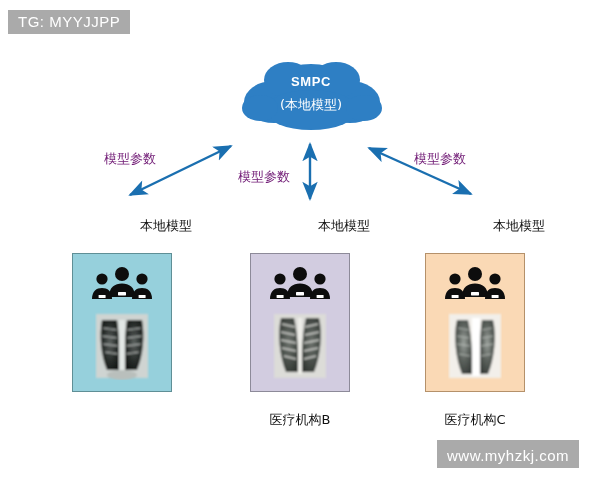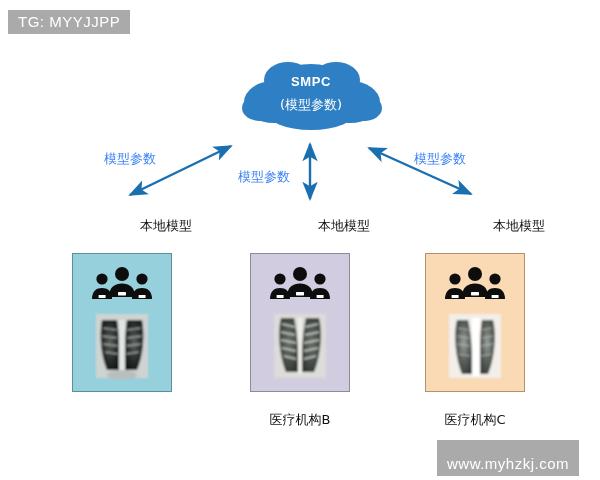--- a/index.html
+++ b/index.html
@@ -32,21 +32,21 @@
   }
   #wm-top {
     left: 8px;
     top: 10px;
     padding: 3px 10px 4px 10px;
     font-size: 15px;
   }
   #wm-bottom {
     left: 437px;
     top: 440px;
-    padding: 15px 10px 4px 10px;
+    padding: 7px 10px 4px 10px;
     font-size: 15px;
   }
 
   
   #cloud-wrap {
     position: absolute;
     left: 236px;
     top: 58px;
     width: 150px;
     height: 78px;
@@ -83,21 +83,21 @@
     width: 600px;
     height: 480px;
     pointer-events: none;
   }
 
   
   .arrow-label {
     position: absolute;
     font-family: "DejaVu Sans", sans-serif;
     font-size: 13px;
-    color: #3b82f6;
+    color: #701a75;
     white-space: nowrap;
   }
   #label-left   { left: 104px; top: 150px; }
   #label-center { left: 238px; top: 168px; }
   #label-right  { left: 414px; top: 150px; }
 
   
   .local-label {
     position: absolute;
     top: 217px;
@@ -159,21 +159,21 @@
         <ellipse cx="38" cy="44" rx="30" ry="21"></ellipse>
         <ellipse cx="114" cy="44" rx="30" ry="21"></ellipse>
         <ellipse cx="52" cy="22" rx="24" ry="18"></ellipse>
         <ellipse cx="100" cy="22" rx="24" ry="18"></ellipse>
         <ellipse cx="75" cy="52" rx="46" ry="20"></ellipse>
         <ellipse cx="24" cy="50" rx="18" ry="13"></ellipse>
         <ellipse cx="128" cy="50" rx="18" ry="13"></ellipse>
       </g>
     </svg>
     <div class="cloud-text" id="cloud-title">SMPC</div>
-    <div class="cloud-text" id="cloud-sub">(模型参数)</div>
+    <div class="cloud-text" id="cloud-sub">(本地模型)</div>
   </div>
 
   <svg id="arrow-layer">
     <defs>
       <marker id="ahead" markerWidth="9" markerHeight="9" refX="7.2" refY="3.2" orient="auto">
         <path d="M0,0 L8,3.2 L0,6.4 L1.9,3.2 z" fill="#1a6fb0"></path>
       </marker>
       <marker id="atail" markerWidth="9" markerHeight="9" refX="0.8" refY="3.2" orient="auto">
         <path d="M8,0 L0,3.2 L8,6.4 L6.1,3.2 z" fill="#1a6fb0"></path>
       </marker>

